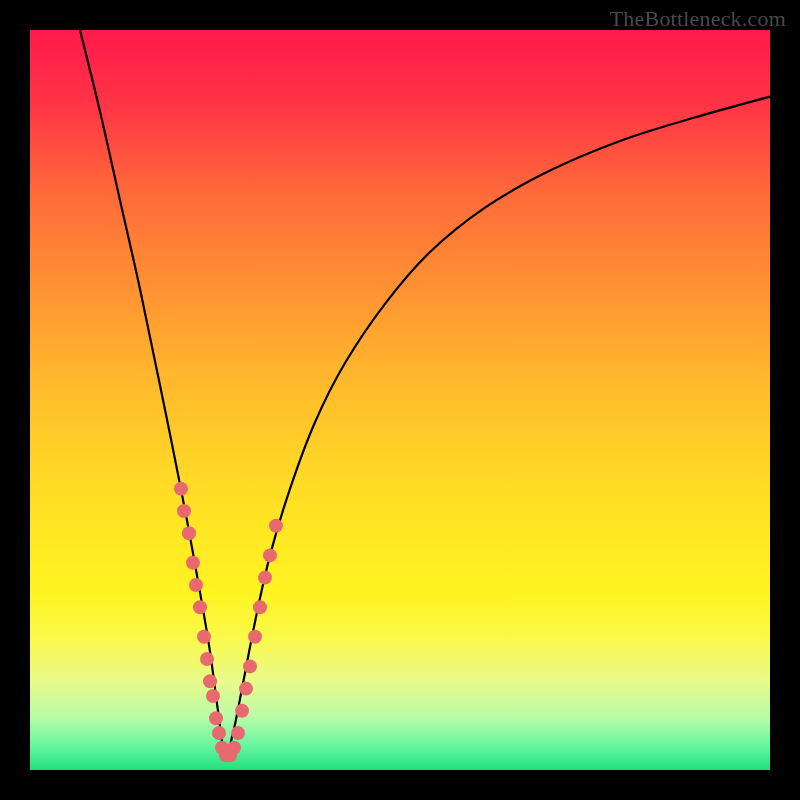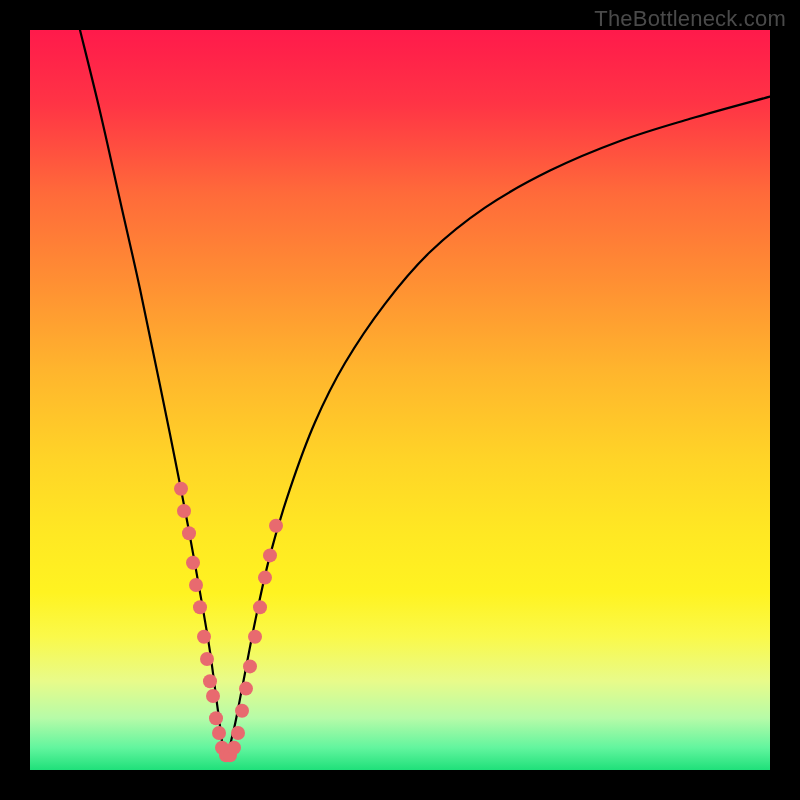--- a/index.html
+++ b/index.html
@@ -10,20 +10,21 @@
     overflow: hidden;
     font-family: Arial, Helvetica, sans-serif;
     background: #000;
   }
   .frame {
     position: relative;
     width: 796px;
     height: 800px;
     background: #000;
     box-sizing: border-box;
+    font-family: Liberation Serif, serif;
   }
   .plot-area {
     position: absolute;
     left: 30px;
     top: 30px;
     width: 740px;
     height: 740px;
     overflow: hidden;
   }
   .gradient-bg {

